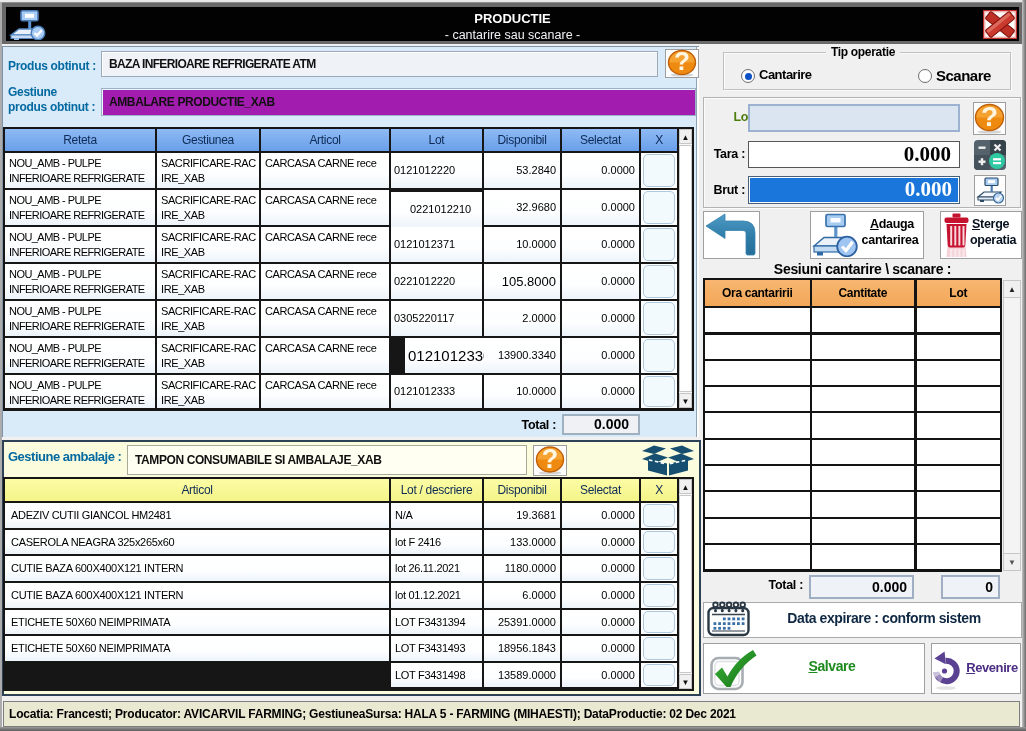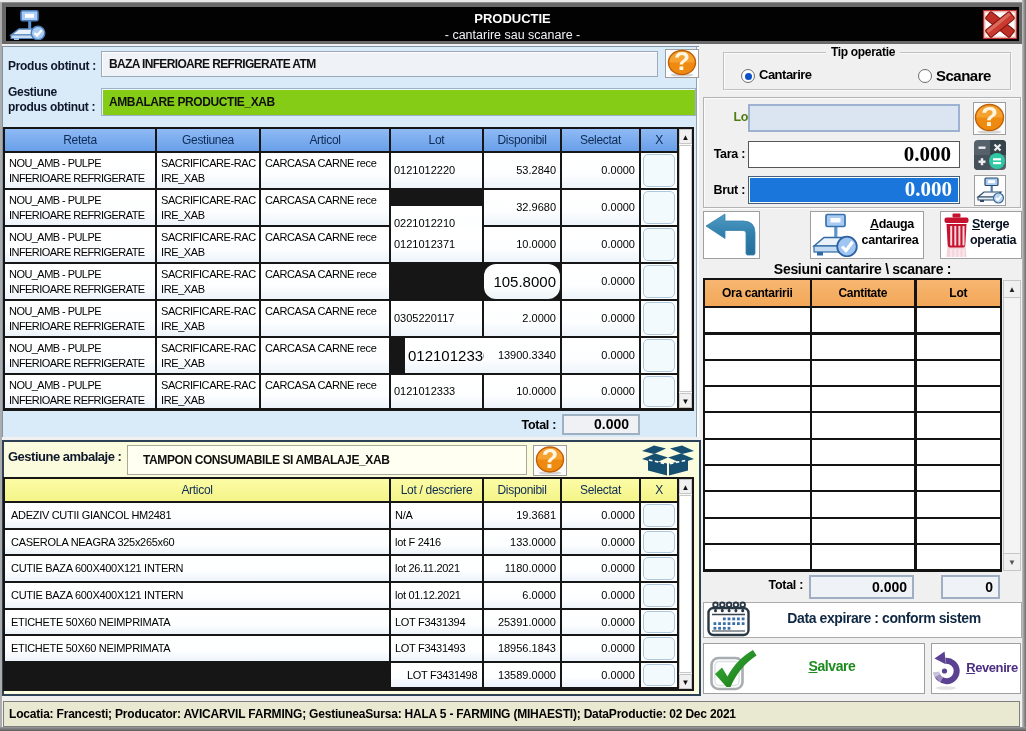--- a/index.html
+++ b/index.html
@@ -1,18 +1,18 @@
 <!DOCTYPE html>
 <html><head><meta charset="utf-8"><title>PRODUCTIE</title><style>
 *{margin:0;padding:0;box-sizing:border-box;font-family:"Liberation Sans",sans-serif;}
 html,body{width:1026px;height:731px;overflow:hidden;}
 #win{position:relative;width:1026px;height:731px;background:#F0F0F0;}
 .a{position:absolute;}
 .b{font-weight:bold;}
-.lbl{position:absolute;font-weight:bold;font-size:12px;letter-spacing:-0.3px;color:#0f172a;}
+.lbl{position:absolute;font-weight:bold;font-size:12px;letter-spacing:-0.3px;color:#0369a1;}
 .hc{position:absolute;background:linear-gradient(180deg,#8FBAF4 0%,#699FE9 100%);color:#0D2B55;font-size:12px;letter-spacing:-0.3px;text-align:center;}
 .hy{position:absolute;background:linear-gradient(180deg,#FCFCA6 0%,#F4F488 100%);color:#0D2B55;font-size:12px;letter-spacing:-0.3px;text-align:center;}
 .ho{position:absolute;background:linear-gradient(180deg,#F7B671 0%,#F2A758 100%);color:#000;font-size:12px;letter-spacing:-0.3px;text-align:center;font-weight:bold;}
 .cell{position:absolute;background:linear-gradient(180deg,#FFFFFF 0%,#FDFEFF 60%,#EDF4FA 100%);color:#000;overflow:hidden;}
 .wcell{position:absolute;background:#FFFFFF;}
 .xbtn{position:absolute;background:#F3FAFE;border:1px solid #AFC7DB;border-radius:5px;}
 .sb{position:absolute;background:#F8F8F8;}
 .sbb{position:absolute;background:#F0F0F0;border:1px solid #C6C6C6;color:#111;text-align:center;}
 .btn{position:absolute;background:#FFFFFF;border:1px solid #9F9F9F;}
 </style></head><body>
@@ -56,57 +56,58 @@
 <svg class="a" style="left:665px;top:49px;" width="34" height="29" viewBox="0 0 34 29">
 <rect x="0.5" y="0.5" width="33" height="28" fill="#FDFDFD" stroke="#9E9E9E" stroke-width="1"></rect>
 <ellipse cx="17.0" cy="26" rx="11.5" ry="1.6" fill="#C9C9C9" opacity="0.8"></ellipse>
 <ellipse cx="17.0" cy="13.5" rx="13.5" ry="12.0" fill="#EF8A10"></ellipse>
 <path d="M 3.5 13.5 A 13.5 12.0 0 0 1 30.5 13.5 L 3.5 13.5 Z" fill="#F5A435" opacity="0.9"></path>
 <ellipse cx="17.0" cy="13.5" rx="13.5" ry="12.0" fill="none" stroke="#C06008" stroke-width="1.4"></ellipse>
 <text x="17.0" y="21.0" text-anchor="middle" font-size="26" font-weight="bold" fill="#FFF6E2" font-family="Liberation Sans">?</text>
 </svg>
 <div class="lbl" style="position:absolute;left:8px;top:85px;width:100px;height:16px;">Gestiune</div>
 <div class="lbl" style="position:absolute;left:8px;top:100px;width:110px;height:16px;">produs obtinut :</div>
-<div class="a" style="position:absolute;left:101px;top:88px;width:595px;height:28px;background:#84cc16;border:1px solid #9DB2C6;box-shadow:inset 1px 1px 0 #EAF5FE;font-size:12px;letter-spacing:-0.4px;font-weight:bold;color:#101010;line-height:26px;padding-left:7px;">AMBALARE PRODUCTIE_XAB</div>
+<div class="a" style="position:absolute;left:101px;top:88px;width:595px;height:28px;background:#a21caf;border:1px solid #9DB2C6;box-shadow:inset 1px 1px 0 #EAF5FE;font-size:12px;letter-spacing:-0.4px;font-weight:bold;color:#101010;line-height:26px;padding-left:7px;">AMBALARE PRODUCTIE_XAB</div>
 <div style="position:absolute;left:3px;top:127px;width:691px;height:284px;background:#161616;"></div>
 <div class="hc" style="position:absolute;left:5px;top:129px;width:150px;height:22px;line-height:22px;">Reteta</div>
 <div class="hc" style="position:absolute;left:157px;top:129px;width:102px;height:22px;line-height:22px;">Gestiunea</div>
 <div class="hc" style="position:absolute;left:261px;top:129px;width:128px;height:22px;line-height:22px;">Articol</div>
 <div class="hc" style="position:absolute;left:391px;top:129px;width:91px;height:22px;line-height:22px;">Lot</div>
 <div class="hc" style="position:absolute;left:484px;top:129px;width:76px;height:22px;line-height:22px;">Disponibil</div>
 <div class="hc" style="position:absolute;left:562px;top:129px;width:77px;height:22px;line-height:22px;">Selectat</div>
 <div class="hc" style="position:absolute;left:641px;top:129px;width:36px;height:22px;line-height:22px;">X</div>
 <div class="cell" style="position:absolute;left:5px;top:153px;width:150px;height:35px;font-size:11px;letter-spacing:-0.55px;line-height:14.5px;padding:3px 4px 0;white-space:nowrap;">NOU_AMB - PULPE<br>INFERIOARE REFRIGERATE</div>
 <div class="cell" style="position:absolute;left:157px;top:153px;width:102px;height:35px;font-size:11px;letter-spacing:-0.4px;line-height:14.5px;padding:3px 4px 0;white-space:nowrap;">SACRIFICARE-RAC<br>IRE_XAB</div>
 <div class="cell" style="position:absolute;left:261px;top:153px;width:128px;height:35px;font-size:11px;letter-spacing:-0.4px;padding:4px 4px;white-space:nowrap;">CARCASA CARNE rece</div>
 <div class="cell" style="position:absolute;left:391px;top:153px;width:91px;height:35px;font-size:11px;line-height:35px;padding-left:3px;">0121012220</div>
 <div class="cell" style="position:absolute;left:484px;top:153px;width:76px;height:35px;font-size:11px;line-height:35px;text-align:right;padding-right:4px;">53.2840</div>
 <div class="cell" style="position:absolute;left:562px;top:153px;width:77px;height:35px;font-size:11px;line-height:35px;text-align:right;padding-right:4px;">0.0000</div>
 <div style="position:absolute;left:641px;top:153px;width:36px;height:35px;background:#FDFEFF;"></div>
 <div class="xbtn" style="position:absolute;left:643px;top:154px;width:32px;height:33px;"></div>
 <div class="cell" style="position:absolute;left:5px;top:190px;width:150px;height:35px;font-size:11px;letter-spacing:-0.55px;line-height:14.5px;padding:3px 4px 0;white-space:nowrap;">NOU_AMB - PULPE<br>INFERIOARE REFRIGERATE</div>
 <div class="cell" style="position:absolute;left:157px;top:190px;width:102px;height:35px;font-size:11px;letter-spacing:-0.4px;line-height:14.5px;padding:3px 4px 0;white-space:nowrap;">SACRIFICARE-RAC<br>IRE_XAB</div>
 <div class="cell" style="position:absolute;left:261px;top:190px;width:128px;height:35px;font-size:11px;letter-spacing:-0.4px;padding:4px 4px;white-space:nowrap;">CARCASA CARNE rece</div>
-<div class="cell" style="position:absolute;left:391px;top:206px;width:91px;height:35px;font-size:11px;line-height:35px;padding-left:3px;">0221012210</div>
+<div class="cell" style="position:absolute;left:391px;top:192px;width:91px;height:35px;font-size:11px;line-height:35px;padding-left:19px;">0221012210</div>
 <div class="cell" style="position:absolute;left:484px;top:190px;width:76px;height:35px;font-size:11px;line-height:35px;text-align:right;padding-right:4px;">32.9680</div>
 <div class="cell" style="position:absolute;left:562px;top:190px;width:77px;height:35px;font-size:11px;line-height:35px;text-align:right;padding-right:4px;">0.0000</div>
 <div style="position:absolute;left:641px;top:190px;width:36px;height:35px;background:#FDFEFF;"></div>
 <div class="xbtn" style="position:absolute;left:643px;top:191px;width:32px;height:33px;"></div>
 <div class="cell" style="position:absolute;left:5px;top:227px;width:150px;height:35px;font-size:11px;letter-spacing:-0.55px;line-height:14.5px;padding:3px 4px 0;white-space:nowrap;">NOU_AMB - PULPE<br>INFERIOARE REFRIGERATE</div>
 <div class="cell" style="position:absolute;left:157px;top:227px;width:102px;height:35px;font-size:11px;letter-spacing:-0.4px;line-height:14.5px;padding:3px 4px 0;white-space:nowrap;">SACRIFICARE-RAC<br>IRE_XAB</div>
 <div class="cell" style="position:absolute;left:261px;top:227px;width:128px;height:35px;font-size:11px;letter-spacing:-0.4px;padding:4px 4px;white-space:nowrap;">CARCASA CARNE rece</div>
 <div class="cell" style="position:absolute;left:391px;top:227px;width:91px;height:35px;font-size:11px;line-height:35px;padding-left:3px;">0121012371</div>
 <div class="cell" style="position:absolute;left:484px;top:227px;width:76px;height:35px;font-size:11px;line-height:35px;text-align:right;padding-right:4px;">10.0000</div>
 <div class="cell" style="position:absolute;left:562px;top:227px;width:77px;height:35px;font-size:11px;line-height:35px;text-align:right;padding-right:4px;">0.0000</div>
 <div style="position:absolute;left:641px;top:227px;width:36px;height:35px;background:#FDFEFF;"></div>
 <div class="xbtn" style="position:absolute;left:643px;top:228px;width:32px;height:33px;"></div>
 <div class="cell" style="position:absolute;left:5px;top:264px;width:150px;height:35px;font-size:11px;letter-spacing:-0.55px;line-height:14.5px;padding:3px 4px 0;white-space:nowrap;">NOU_AMB - PULPE<br>INFERIOARE REFRIGERATE</div>
 <div class="cell" style="position:absolute;left:157px;top:264px;width:102px;height:35px;font-size:11px;letter-spacing:-0.4px;line-height:14.5px;padding:3px 4px 0;white-space:nowrap;">SACRIFICARE-RAC<br>IRE_XAB</div>
 <div class="cell" style="position:absolute;left:261px;top:264px;width:128px;height:35px;font-size:11px;letter-spacing:-0.4px;padding:4px 4px;white-space:nowrap;">CARCASA CARNE rece</div>
-<div class="cell" style="position:absolute;left:484px;top:264px;width:76px;height:35px;font-size:15px;line-height:35px;text-align:right;padding-right:4px;border-radius:12px;">105.8000</div>
+<div class="cell" style="position:absolute;left:391px;top:264px;width:91px;height:35px;font-size:11px;line-height:35px;padding-left:3px;">0221012220</div>
+<div class="cell" style="position:absolute;left:484px;top:264px;width:76px;height:35px;font-size:13px;line-height:35px;text-align:right;padding-right:4px;">105.8000</div>
 <div class="cell" style="position:absolute;left:562px;top:264px;width:77px;height:35px;font-size:11px;line-height:35px;text-align:right;padding-right:4px;">0.0000</div>
 <div style="position:absolute;left:641px;top:264px;width:36px;height:35px;background:#FDFEFF;"></div>
 <div class="xbtn" style="position:absolute;left:643px;top:265px;width:32px;height:33px;"></div>
 <div class="cell" style="position:absolute;left:5px;top:301px;width:150px;height:35px;font-size:11px;letter-spacing:-0.55px;line-height:14.5px;padding:3px 4px 0;white-space:nowrap;">NOU_AMB - PULPE<br>INFERIOARE REFRIGERATE</div>
 <div class="cell" style="position:absolute;left:157px;top:301px;width:102px;height:35px;font-size:11px;letter-spacing:-0.4px;line-height:14.5px;padding:3px 4px 0;white-space:nowrap;">SACRIFICARE-RAC<br>IRE_XAB</div>
 <div class="cell" style="position:absolute;left:261px;top:301px;width:128px;height:35px;font-size:11px;letter-spacing:-0.4px;padding:4px 4px;white-space:nowrap;">CARCASA CARNE rece</div>
 <div class="cell" style="position:absolute;left:391px;top:301px;width:91px;height:35px;font-size:11px;line-height:35px;padding-left:3px;">0305220117</div>
 <div class="cell" style="position:absolute;left:484px;top:301px;width:76px;height:35px;font-size:11px;line-height:35px;text-align:right;padding-right:4px;">2.0000</div>
 <div class="cell" style="position:absolute;left:562px;top:301px;width:77px;height:35px;font-size:11px;line-height:35px;text-align:right;padding-right:4px;">0.0000</div>
 <div style="position:absolute;left:641px;top:301px;width:36px;height:35px;background:#FDFEFF;"></div>
@@ -128,21 +129,21 @@
 <div style="position:absolute;left:641px;top:375px;width:36px;height:33px;background:#FDFEFF;"></div>
 <div class="xbtn" style="position:absolute;left:643px;top:376px;width:32px;height:31px;"></div>
 <div class="sb" style="left:679px;top:129px;width:13px;height:279px;"></div>
     <div class="sbb" style="left:679px;top:129px;width:13px;height:15px;font-size:8px;line-height:15px;">▲</div>
     <div class="sbb" style="left:679px;top:393px;width:13px;height:15px;font-size:8px;line-height:15px;">▼</div>
     <div class="a" style="left:679px;top:145px;width:13px;height:247px;background:#FFFFFF;border:1px solid #C9C9C9;"></div>
 <div class="a b" style="position:absolute;left:496px;top:418px;width:60px;height:16px;font-size:12.5px;text-align:right;color:#000;letter-spacing:-0.3px;">Total :</div>
 <div class="a" style="position:absolute;left:562px;top:414px;width:78px;height:21px;background:#F0F1F4;border:2px solid #9FB0C0;font-size:14px;font-weight:bold;text-align:right;line-height:17px;padding-right:9px;">0.000</div>
 <div style="position:absolute;left:2px;top:440px;width:699px;height:256px;background:#FBFBDD;border:2px solid #2E4257;"></div>
 <div class="lbl" style="position:absolute;left:8px;top:449px;width:125px;height:16px;font-size:13px;letter-spacing:-0.5px;">Gestiune ambalaje :</div>
-<div class="a" style="position:absolute;left:127px;top:445px;width:400px;height:30px;background:#FFFFF2;border:1px solid #A9A99A;font-size:12px;letter-spacing:-0.4px;font-weight:bold;color:#101010;line-height:28px;padding-left:15px;">TAMPON CONSUMABILE SI AMBALAJE_XAB</div>
+<div class="a" style="position:absolute;left:127px;top:445px;width:400px;height:30px;background:#FFFFF2;border:1px solid #A9A99A;font-size:12px;letter-spacing:-0.4px;font-weight:bold;color:#101010;line-height:28px;padding-left:7px;">TAMPON CONSUMABILE SI AMBALAJE_XAB</div>
 <svg class="a" style="left:533px;top:445px;" width="34" height="31" viewBox="0 0 34 31">
 <rect x="0.5" y="0.5" width="33" height="30" fill="#FDFDFD" stroke="#9E9E9E" stroke-width="1"></rect>
 <ellipse cx="17.0" cy="28" rx="11.5" ry="1.6" fill="#C9C9C9" opacity="0.8"></ellipse>
 <ellipse cx="17.0" cy="14.5" rx="13.5" ry="12.5" fill="#EF8A10"></ellipse>
 <path d="M 3.5 14.5 A 13.5 12.5 0 0 1 30.5 14.5 L 3.5 14.5 Z" fill="#F5A435" opacity="0.9"></path>
 <ellipse cx="17.0" cy="14.5" rx="13.5" ry="12.5" fill="none" stroke="#C06008" stroke-width="1.4"></ellipse>
 <text x="17.0" y="22.5" text-anchor="middle" font-size="27" font-weight="bold" fill="#FFF6E2" font-family="Liberation Sans">?</text>
 </svg>
 <svg class="a" style="left:640px;top:442px;" width="56" height="34" viewBox="0 0 56 34">
 <g fill="#174F70">
@@ -191,21 +192,21 @@
 <div class="cell" style="position:absolute;left:484px;top:609.6px;width:76px;height:24.6px;font-size:11px;line-height:24.6px;text-align:right;padding-right:4px;">25391.0000</div>
 <div class="cell" style="position:absolute;left:562px;top:609.6px;width:77px;height:24.6px;font-size:11px;line-height:24.6px;text-align:right;padding-right:4px;">0.0000</div>
 <div style="position:absolute;left:641px;top:609.6px;width:36px;height:24.6px;background:#FDFEFF;"></div>
 <div class="xbtn" style="position:absolute;left:643px;top:610.6px;width:32px;height:22.6px;"></div>
 <div class="cell" style="position:absolute;left:5px;top:636.2px;width:384px;height:24.6px;font-size:11px;letter-spacing:-0.3px;line-height:24.6px;padding-left:6px;">ETICHETE 50X60 NEIMPRIMATA</div>
 <div class="cell" style="position:absolute;left:391px;top:636.2px;width:91px;height:24.6px;font-size:11px;letter-spacing:-0.3px;line-height:24.6px;padding-left:4px;">LOT F3431493</div>
 <div class="cell" style="position:absolute;left:484px;top:636.2px;width:76px;height:24.6px;font-size:11px;line-height:24.6px;text-align:right;padding-right:4px;">18956.1843</div>
 <div class="cell" style="position:absolute;left:562px;top:636.2px;width:77px;height:24.6px;font-size:11px;line-height:24.6px;text-align:right;padding-right:4px;">0.0000</div>
 <div style="position:absolute;left:641px;top:636.2px;width:36px;height:24.6px;background:#FDFEFF;"></div>
 <div class="xbtn" style="position:absolute;left:643px;top:637.2px;width:32px;height:22.6px;"></div>
-<div class="cell" style="position:absolute;left:391px;top:662.8px;width:91px;height:24.6px;font-size:11px;letter-spacing:-0.3px;line-height:24.6px;padding-left:16px;">LOT F3431498</div>
+<div class="cell" style="position:absolute;left:391px;top:662.8px;width:91px;height:24.6px;font-size:11px;letter-spacing:-0.3px;line-height:24.6px;padding-left:4px;">LOT F3431498</div>
 <div class="cell" style="position:absolute;left:484px;top:662.8px;width:76px;height:24.6px;font-size:11px;line-height:24.6px;text-align:right;padding-right:4px;">13589.0000</div>
 <div class="cell" style="position:absolute;left:562px;top:662.8px;width:77px;height:24.6px;font-size:11px;line-height:24.6px;text-align:right;padding-right:4px;">0.0000</div>
 <div style="position:absolute;left:641px;top:662.8px;width:36px;height:24.6px;background:#FDFEFF;"></div>
 <div class="xbtn" style="position:absolute;left:643px;top:663.8px;width:32px;height:22.6px;"></div>
 <div class="sb" style="left:679px;top:479px;width:13px;height:210px;"></div>
     <div class="sbb" style="left:679px;top:479px;width:13px;height:15px;font-size:8px;line-height:15px;">▲</div>
     <div class="sbb" style="left:679px;top:674px;width:13px;height:15px;font-size:8px;line-height:15px;">▼</div>
     <div class="a" style="left:679px;top:495px;width:13px;height:178px;background:#FFFFFF;border:1px solid #C9C9C9;"></div>
 <div class="a" style="position:absolute;left:3px;top:701px;width:1017px;height:26px;background:#E9E9D2;border:1px solid #7F7F7F;font-size:12px;letter-spacing:-0.2px;font-weight:bold;color:#000;line-height:24px;padding-left:5px;">Locatia: Francesti; Producator: AVICARVIL FARMING; GestiuneaSursa: HALA 5 - FARMING (MIHAESTI); DataProductie: 02 Dec 2021</div>
 <div style="position:absolute;left:723px;top:52px;width:288px;height:38px;border:1px solid #C0C0C0;box-shadow:1px 1px 0 #FBFBFB, inset 1px 1px 0 #FBFBFB;"></div>

